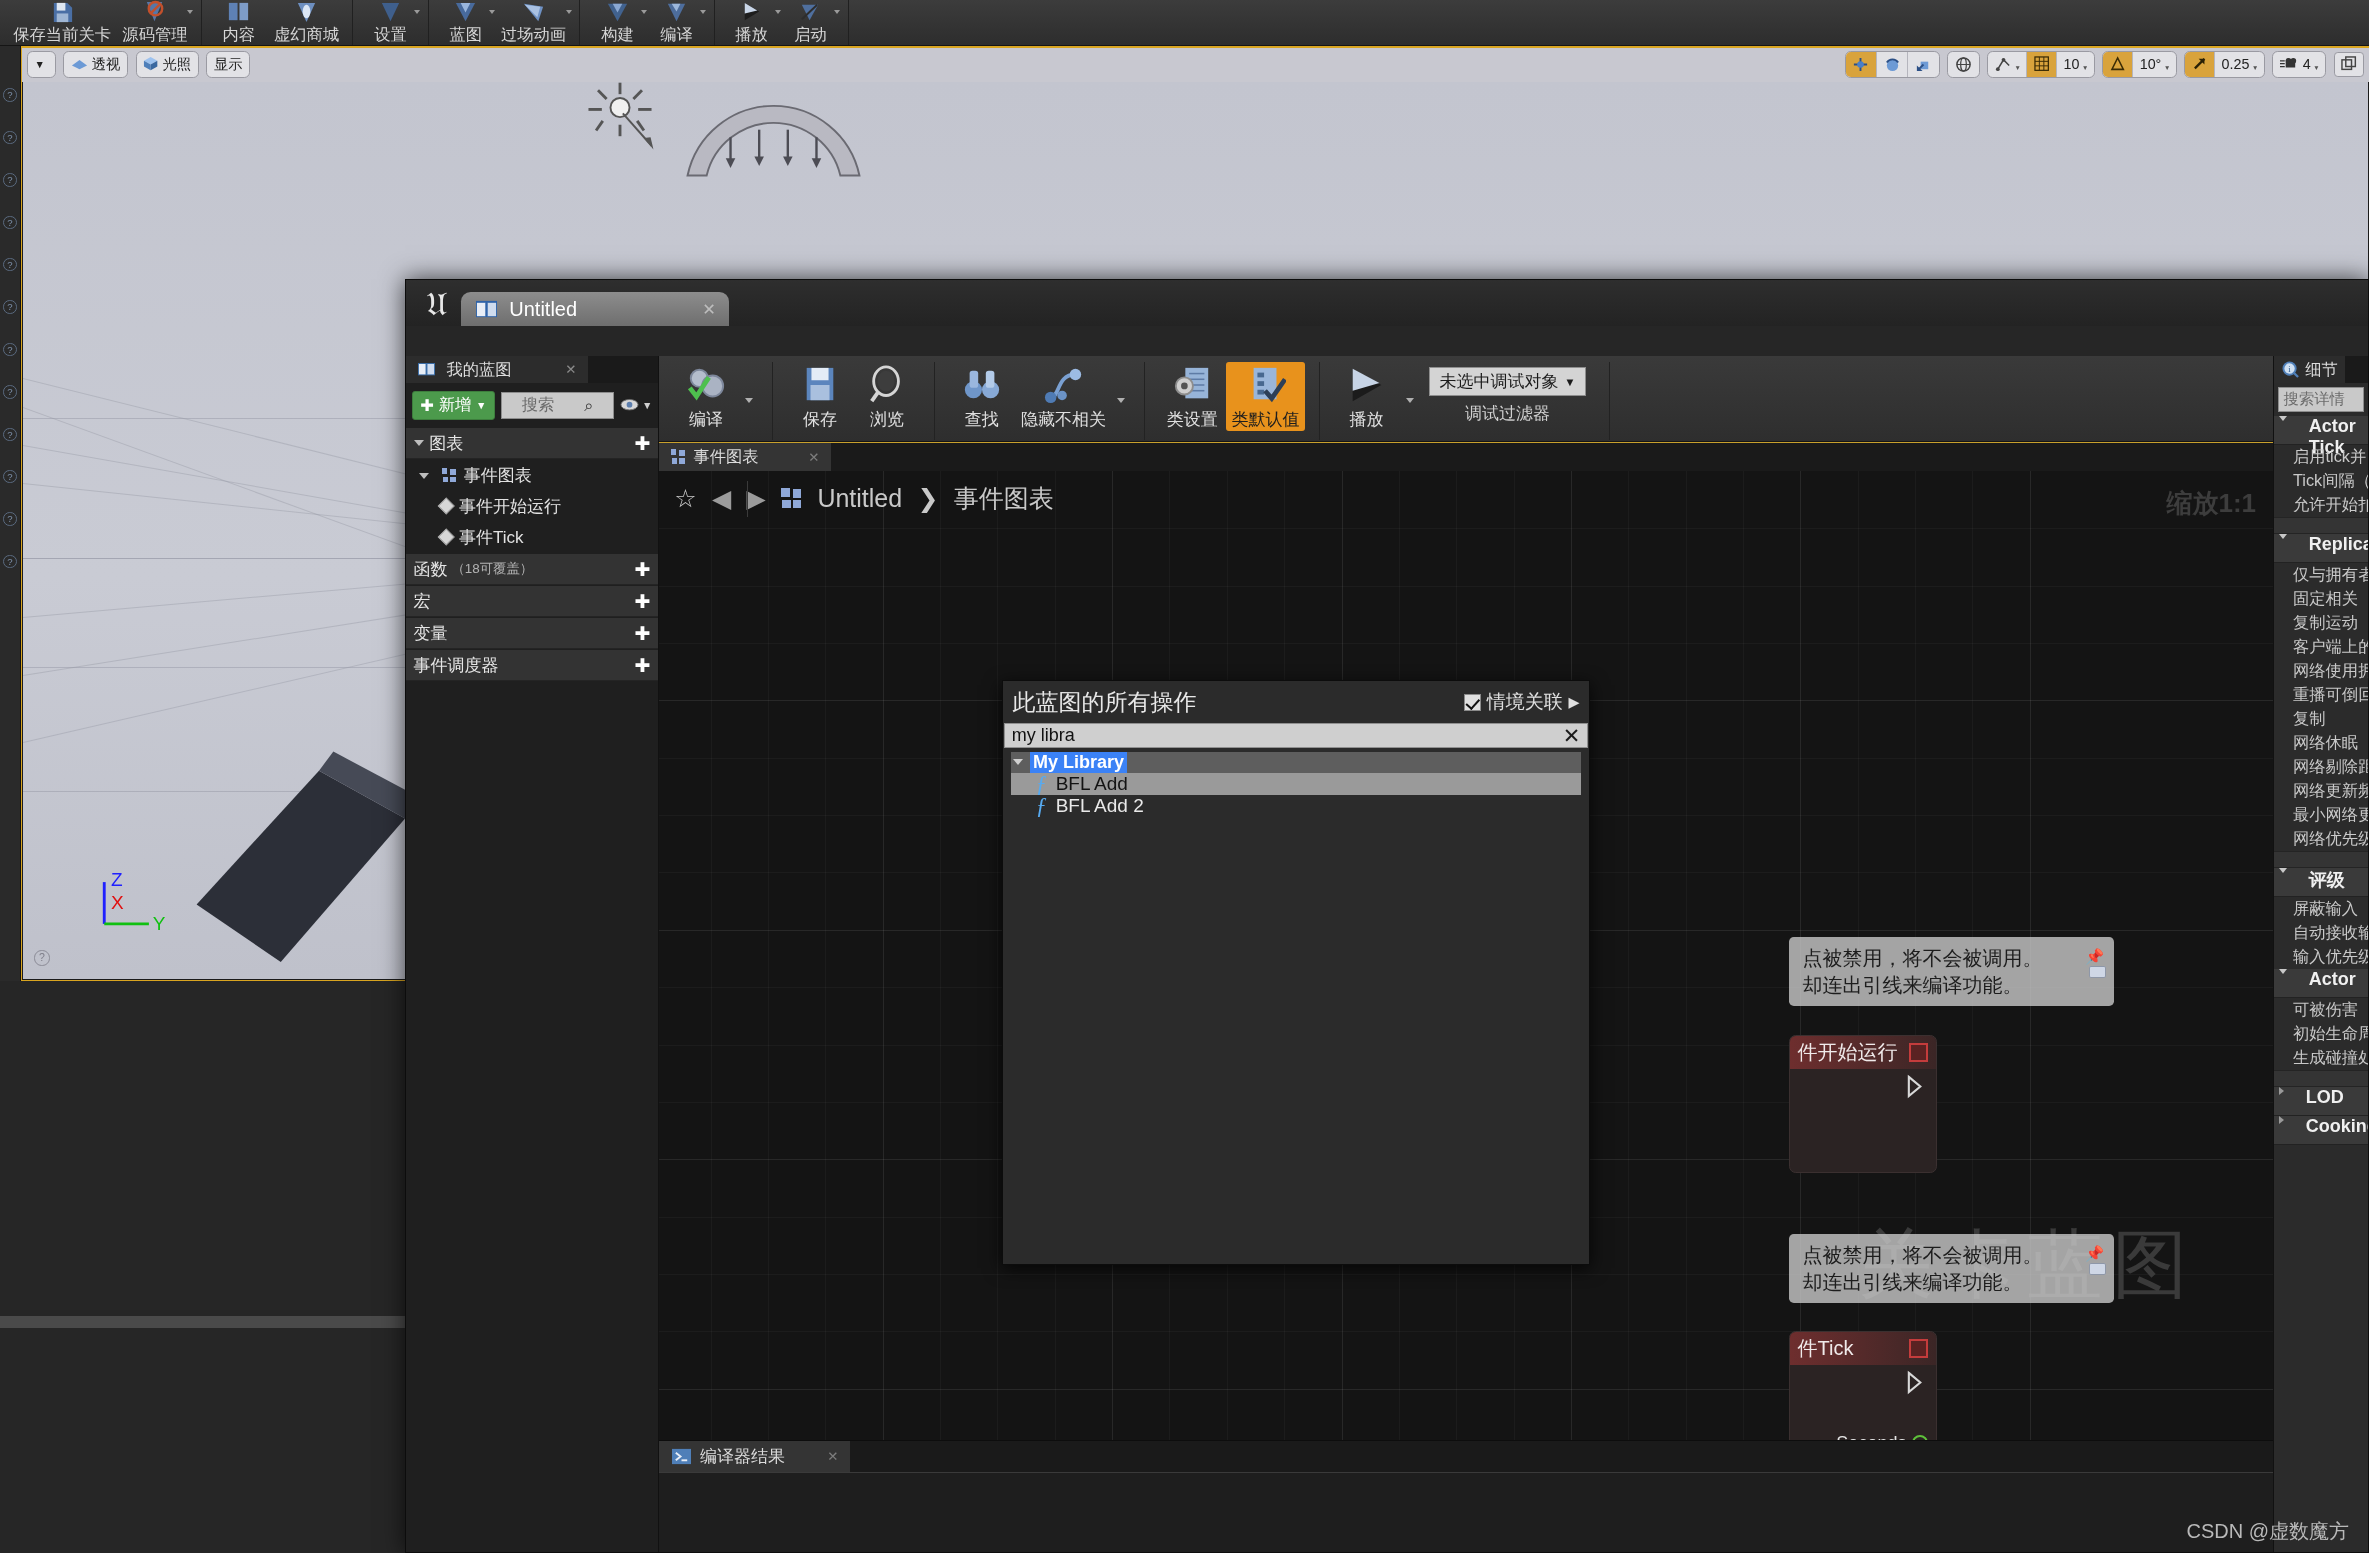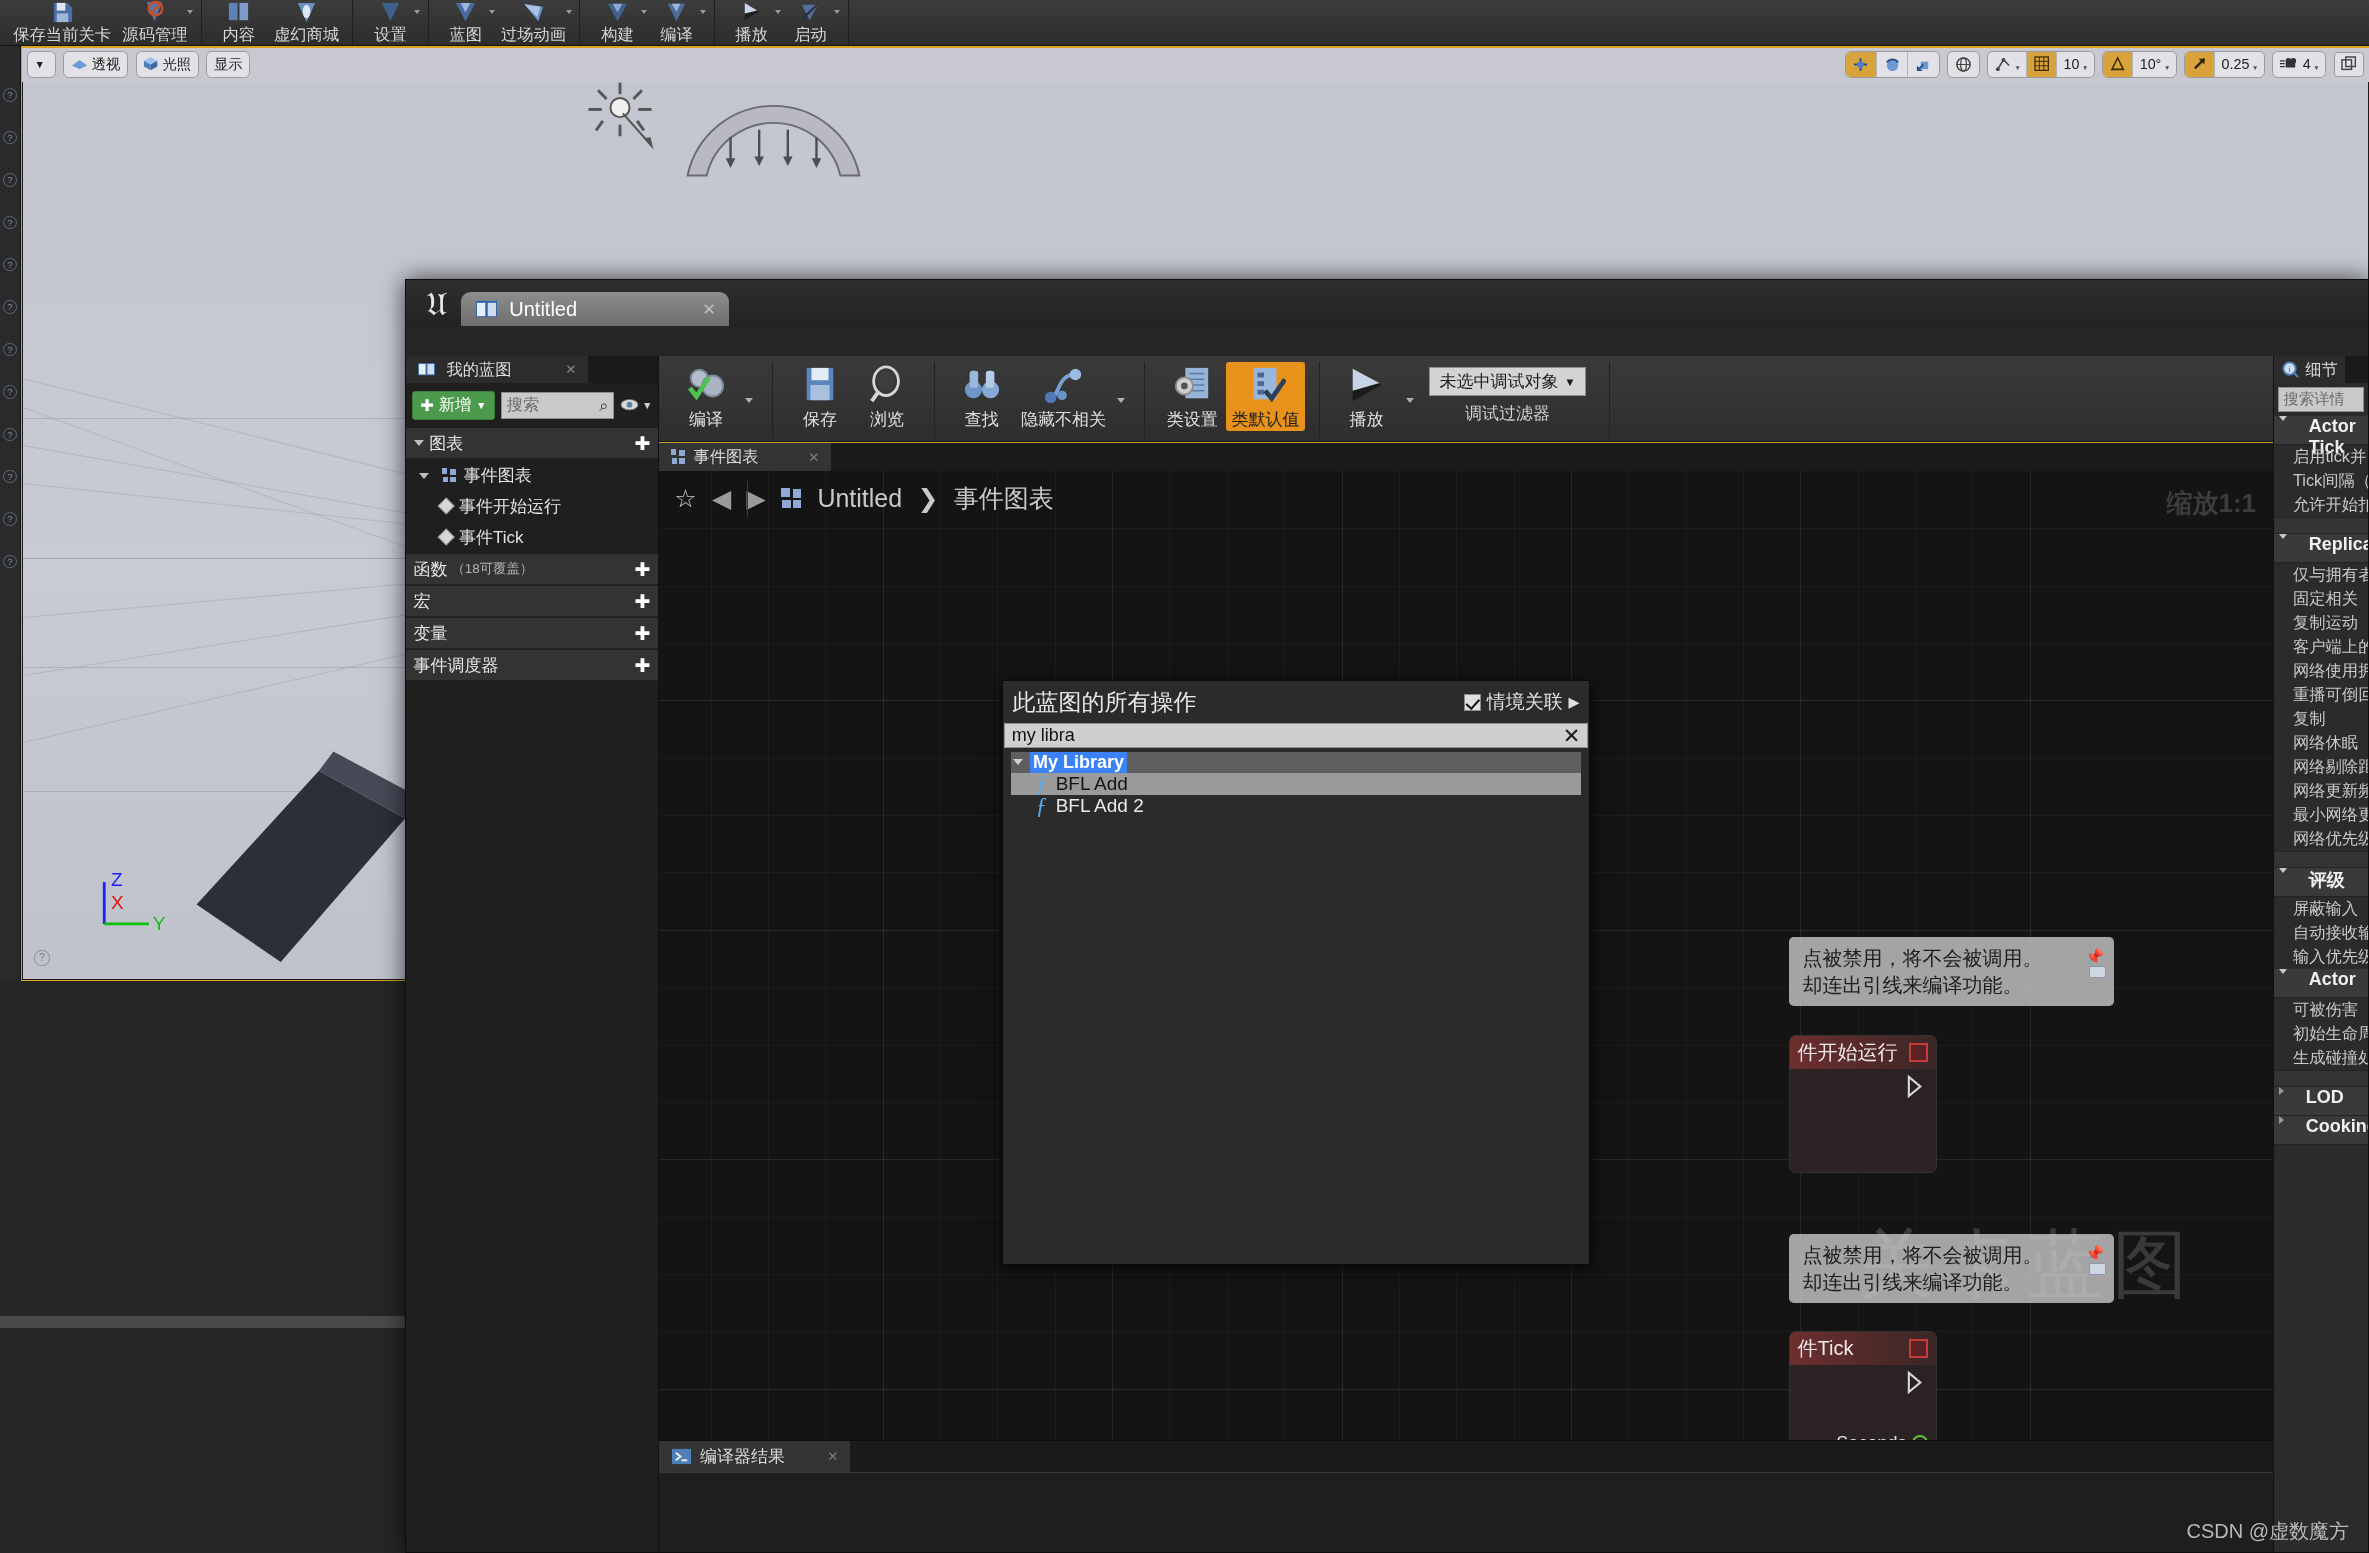--- a/index.html
+++ b/index.html
@@ -66,21 +66,21 @@
   
   .mb { width:253px; background:#1f1f1f; border-right:1px solid #111; }
   .mb-tabrow { height:27px; background:#1a1a1a; display:flex; }
   .mb-tab { background:#2c2c2c; height:27px; display:flex; align-items:center; gap:12px;
     padding:0 11.5px; color:#ddd; font-size:16.3px; min-width:182px; }
   .mb-tab .x{ margin-left:auto; color:#8a8a8a; font-size:13.4px;}
   .mb-tools { display:flex; align-items:center; gap:5.7px; padding:7.6px 5.7px; }
   .mb-add { background:#4c9a4c; border:1px solid #3d7e3d; color:#fff; font-size:16.3px;
     height:29px; display:flex; align-items:center; gap:4.8px; padding:0 7.6px; border-radius:2.9px;}
   .mb-search { flex:1; height:27px; background:#c9c9c9; border:1px solid #8d8d8d;
-    display:flex; align-items:center; padding:0 5px; color:#6b6b6b; font-size:16.3px;}
+    display:flex; align-items:center; padding:0 20px; color:#6b6b6b; font-size:16.3px;}
   .mb-eye { display:flex; align-items:center; gap:2.9px; color:#cfcfcf; }
   .mb-sec { height:31px; background:#333; border-bottom:1px solid #242424; display:flex;
     align-items:center; padding:0 7.6px; color:#e6e6e6; font-size:17px; margin:1px 0;}
   .mb-sec .plus { margin-left:auto; color:#fff; font-size:19px; font-weight:bold;}
   .mb-sec .sub { color:#b4b4b4; font-size:13.4px; margin-left:3.8px;}
   .tri { width:0;height:0;border-left:5.7px solid transparent;border-right:5.7px solid transparent;
     border-top:6.7px solid #bdbdbd; margin-right:5.7px;}
   .mb-item { height:31px; display:flex; align-items:center; padding-left:13.4px; color:#e2e2e2; font-size:17px; gap:6.7px;}
   .mb-item.lv2 { padding-left:34px; }
   .diamond { width:12.4px;height:12.4px;background:#d7d7d7;transform:rotate(45deg);

